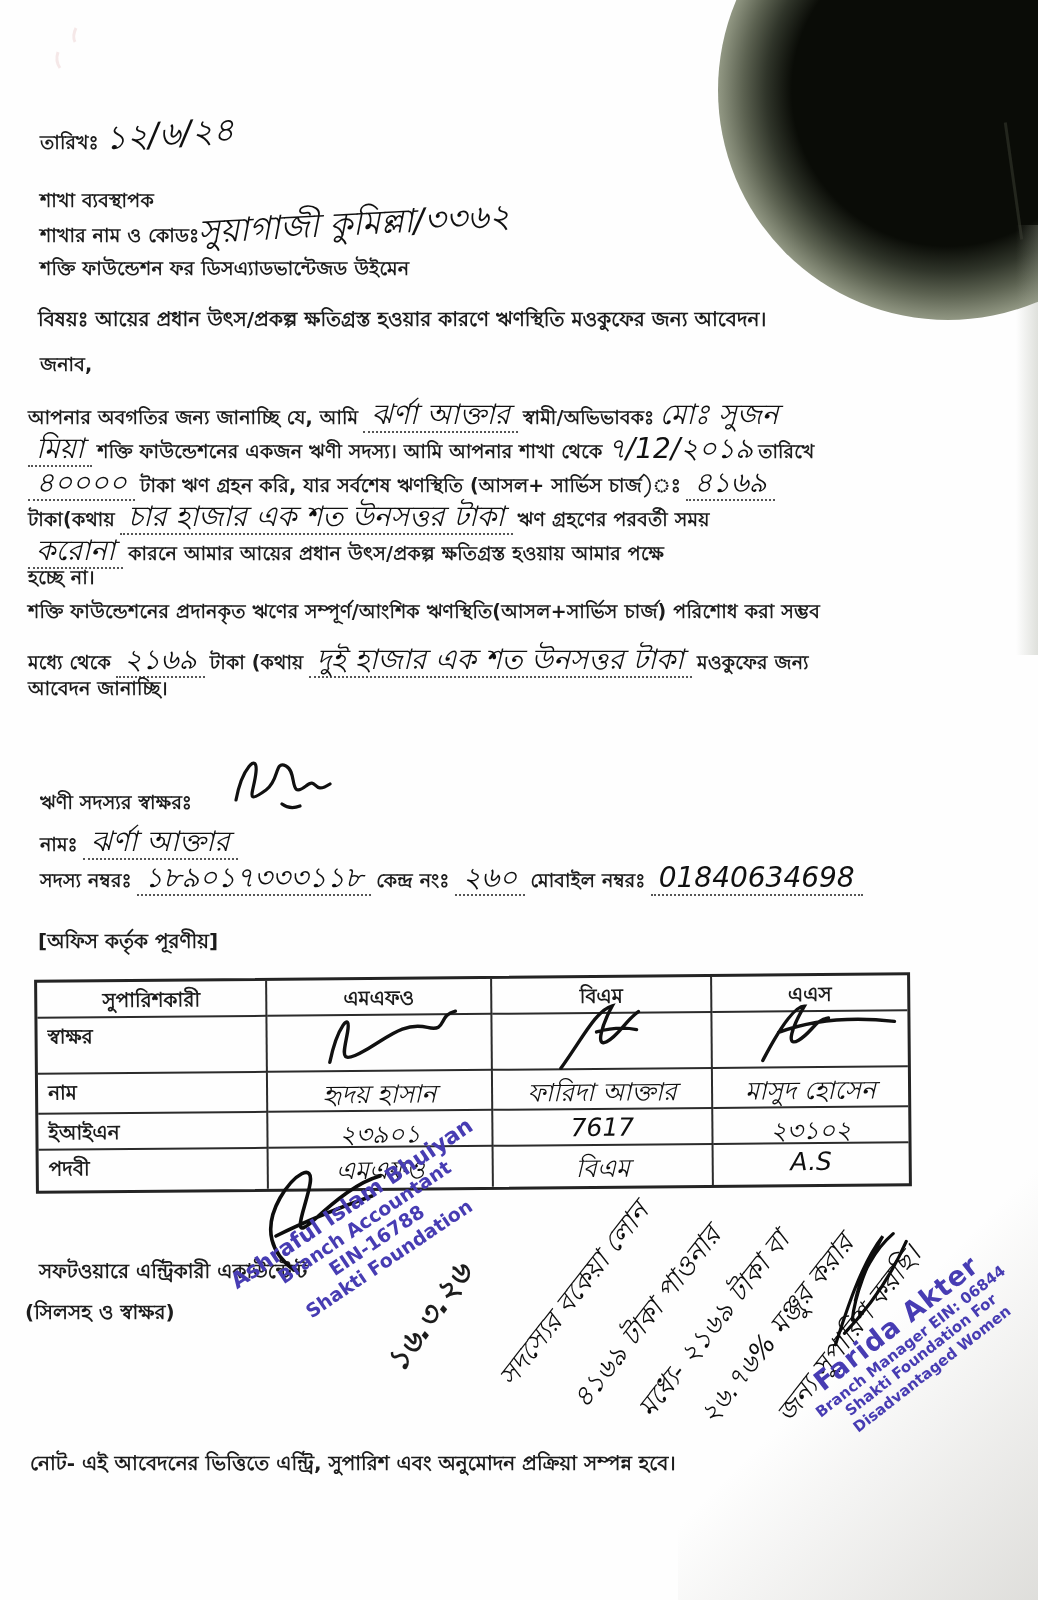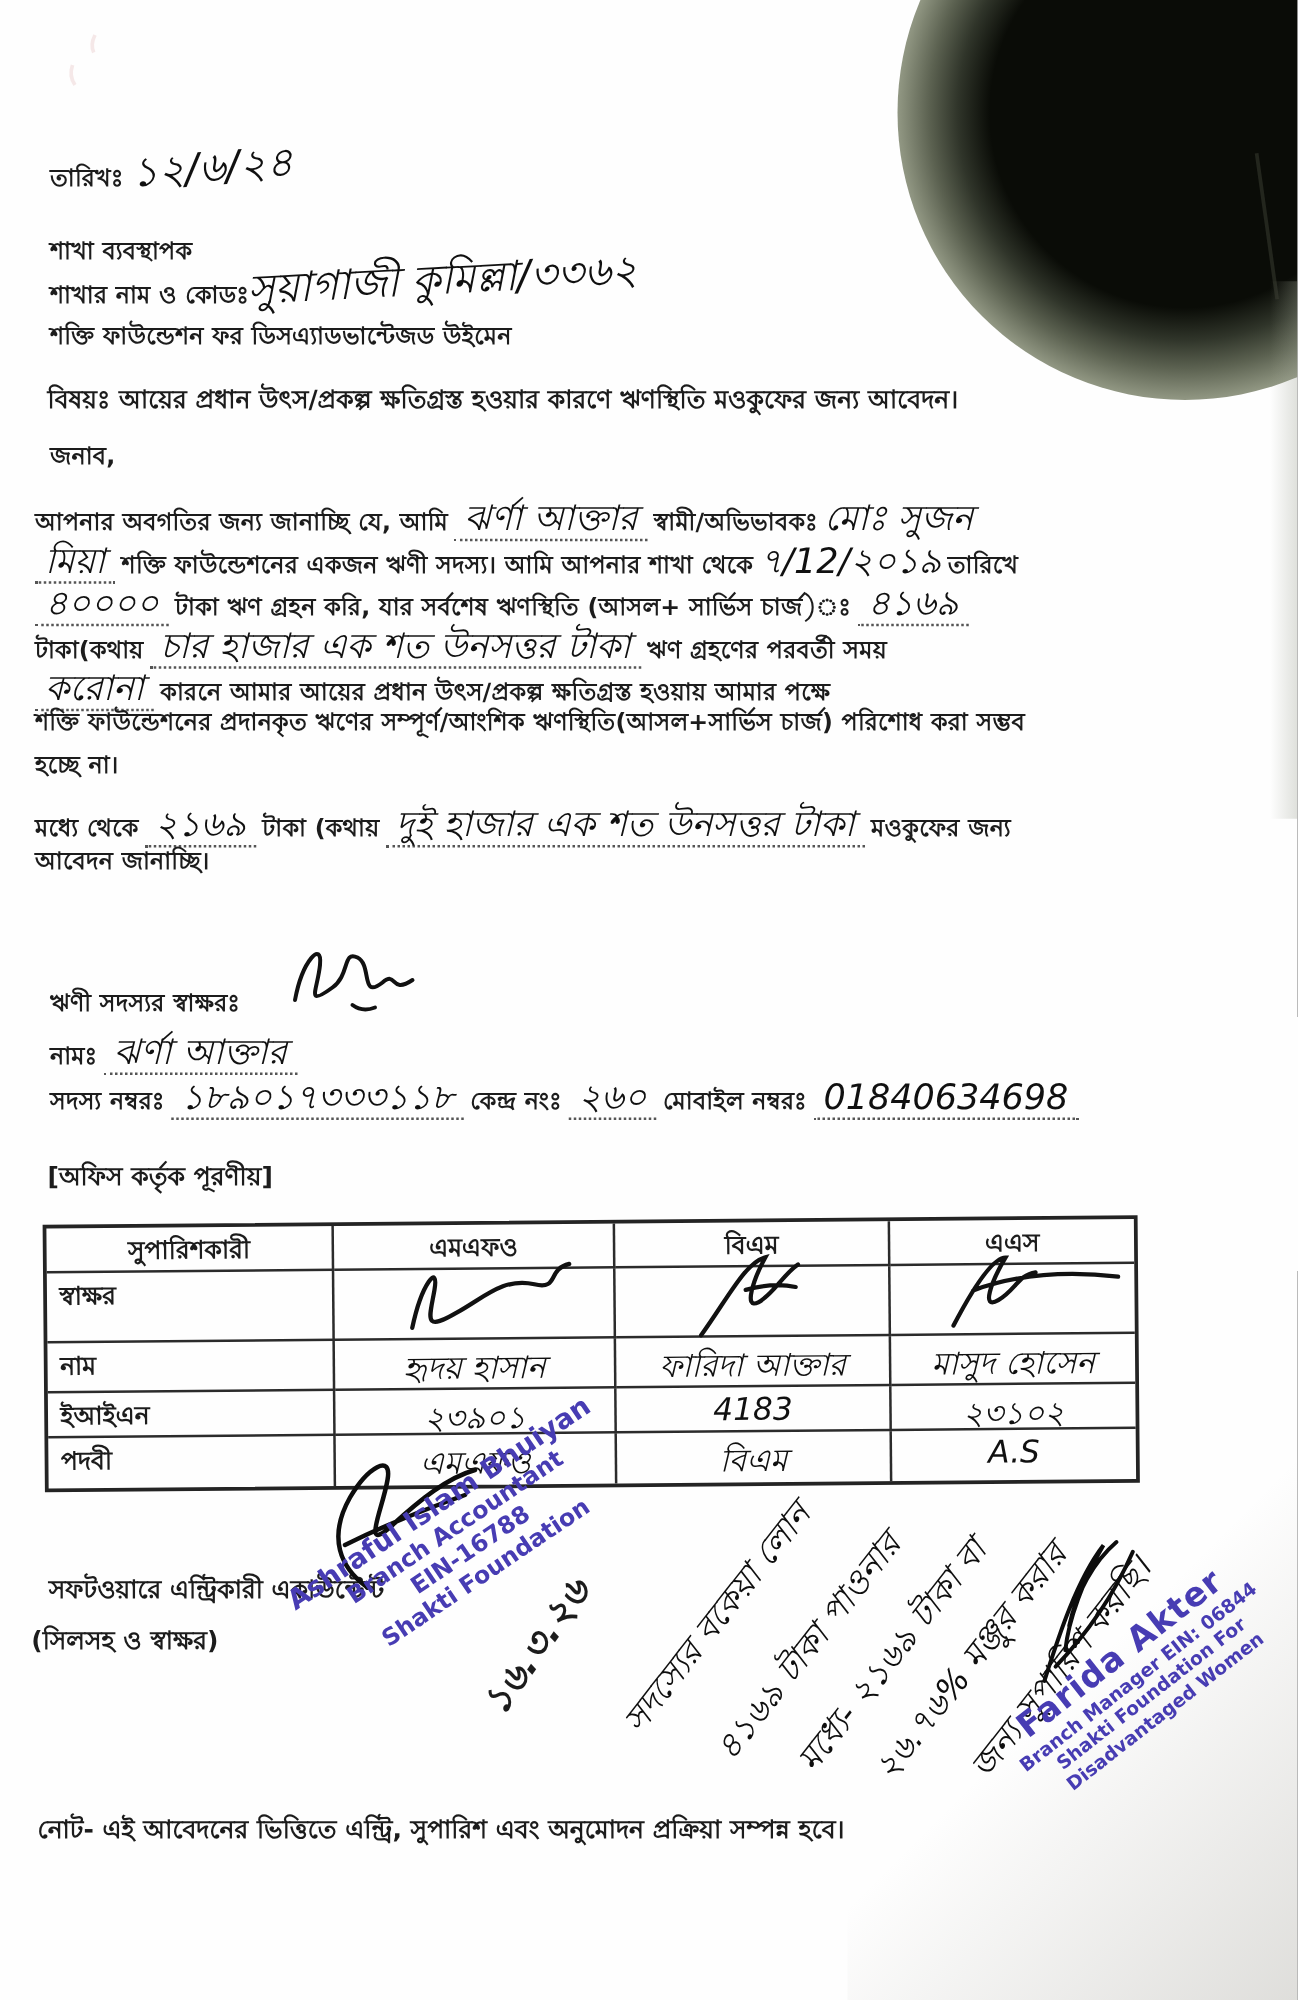--- a/index.html
+++ b/index.html
@@ -112,22 +112,22 @@
     </div>
     <div class="line">
       <span class="printed">টাকা(কথায়</span>
       <span class="hw fill">চার হাজার এক শত উনসত্তর টাকা</span>
       <span class="printed">ঋণ গ্রহণের পরবর্তী সময়</span>
     </div>
     <div class="line">
       <span class="hw fill">করোনা</span>
       <span class="printed">কারনে আমার আয়ের প্রধান উৎস/প্রকল্প ক্ষতিগ্রস্ত হওয়ায় আমার পক্ষে</span>
     </div>
+    <div class="line"><span class="printed">হচ্ছে না।</span></div>
     <div class="line"><span class="printed">শক্তি ফাউন্ডেশনের প্রদানকৃত ঋণের সম্পূর্ণ/আংশিক ঋণস্থিতি(আসল+সার্ভিস চার্জ) পরিশোধ করা সম্ভব</span></div>
-    <div class="line"><span class="printed">হচ্ছে না।</span></div>
   </div>
 
   <div class="abs" style="left:28px; top:638px; width:990px;">
     <div class="line" style="height:36px;">
       <span class="printed">মধ্যে থেকে</span>
       <span class="hw fill">২১৬৯</span>
       <span class="printed">টাকা (কথায়</span>
       <span class="hw fill">দুই হাজার এক শত উনসত্তর টাকা</span>
       <span class="printed">মওকুফের জন্য</span>
     </div>
@@ -177,21 +177,21 @@
       </svg>
     </div>
 
     <div class="cell r2 rowlabel">নাম</div>
     <div class="cell r2 hwcell"><span class="hw">হৃদয় হাসান</span></div>
     <div class="cell r2 hwcell"><span class="hw">ফারিদা আক্তার</span></div>
     <div class="cell r2 hwcell last-col"><span class="hw">মাসুদ হোসেন</span></div>
 
     <div class="cell r3 rowlabel">ইআইএন</div>
     <div class="cell r3 hwcell"><span class="hw">২৩৯০১</span></div>
-    <div class="cell r3 hwcell"><span class="hw">4183</span></div>
+    <div class="cell r3 hwcell"><span class="hw">7617</span></div>
     <div class="cell r3 hwcell last-col"><span class="hw">২৩১০২</span></div>
 
     <div class="cell r4 rowlabel last-row">পদবী</div>
     <div class="cell r4 hwcell last-row"><span class="hw">এমএফও</span></div>
     <div class="cell r4 hwcell last-row"><span class="hw">বিএম</span></div>
     <div class="cell r4 hwcell last-col last-row"><span class="hw">A.S</span></div>
   </div>
 
   <div class="abs printed-lg" style="left:39px; top:1256px; font-weight:700;">সফটওয়ারে এন্ট্রিকারী একাউন্টেন্ট</div>
   <div class="abs printed-lg" style="left:25px; top:1297px; font-weight:600;">(সিলসহ ও স্বাক্ষর)</div>

